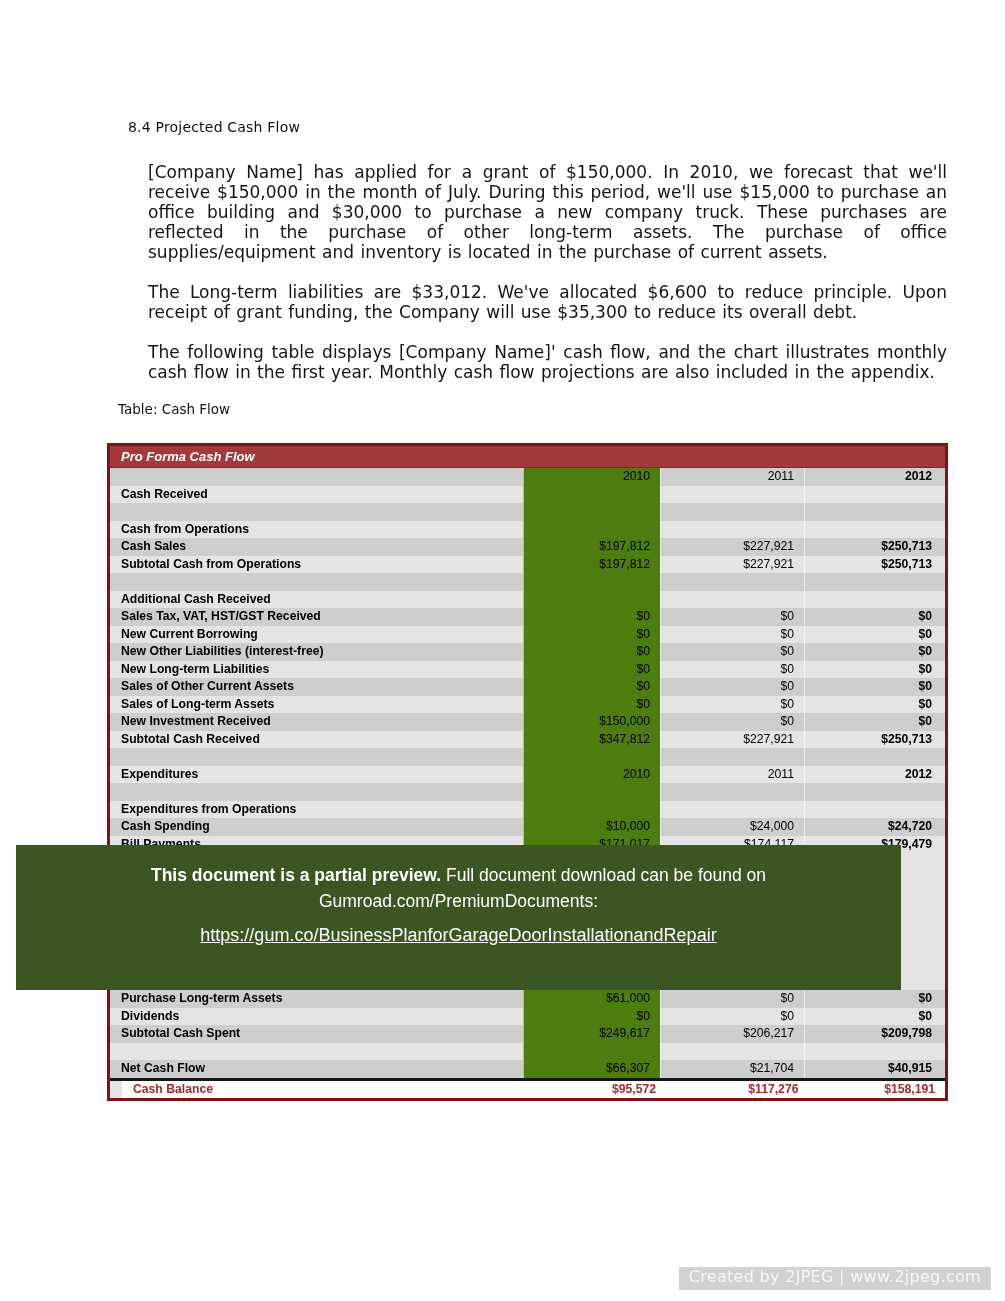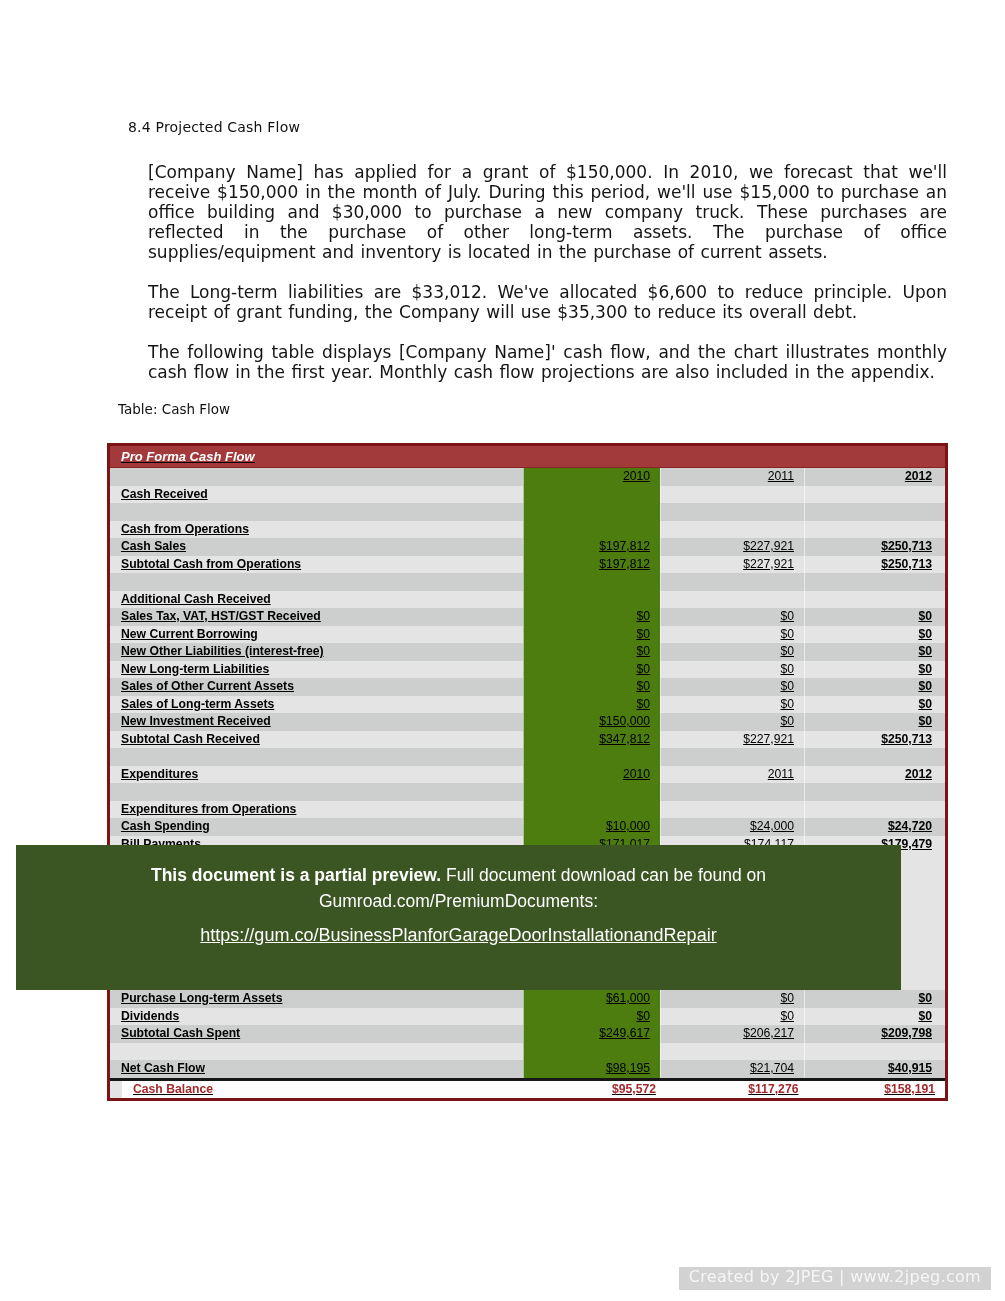--- a/index.html
+++ b/index.html
@@ -17,21 +17,21 @@
   }
   .para1 { top:162px; }
   .para2 { top:282px; }
   .para3 { top:342px; }
   .table-label { position:absolute; left:118px; top:401px; font-size:13.5px; }
 
   
   .cf-table {
     position:absolute; left:107px; top:443px; width:841px;
     border:3px solid #7c1416; background:#e3e4e3;
-    font-family:"Liberation Sans", sans-serif; font-size:12.2px; color:#000;text-decoration:underline;
+    font-family:"Liberation Sans", sans-serif; font-size:12.2px; color:#000;
   }
   .cf-title {
     height:22px; line-height:22px; background:#a23a3c; color:#ffffff;
     font-weight:bold; font-style:italic; font-size:13px; padding-left:11px;
     border-bottom:1px solid #8c2224;
   }
   .row { display:flex; height:17.5px; line-height:17.5px; }
   .shade-dark  { background:#cdcfce; }
   .shade-light { background:#e3e4e3; }
   .shade-white { background:#fdfdfd;margin-left:12px; }
@@ -236,21 +236,21 @@
       <span class="val c2012">$209,798</span>
     </div>
         <div class="row shade-light kind-blank">
       <span class="lbl"></span>
       <span class="val c2010"></span>
       <span class="val c2011"></span>
       <span class="val c2012"></span>
     </div>
         <div class="row shade-dark kind-net">
       <span class="lbl">Net Cash Flow</span>
-      <span class="val c2010">$98,195</span>
+      <span class="val c2010">$66,307</span>
       <span class="val c2011">$21,704</span>
       <span class="val c2012">$40,915</span>
     </div>
         <div class="row shade-white kind-balance">
       <span class="lbl">Cash Balance</span>
       <span class="val c2010">$95,572</span>
       <span class="val c2011">$117,276</span>
       <span class="val c2012">$158,191</span>
     </div>
       </div>

